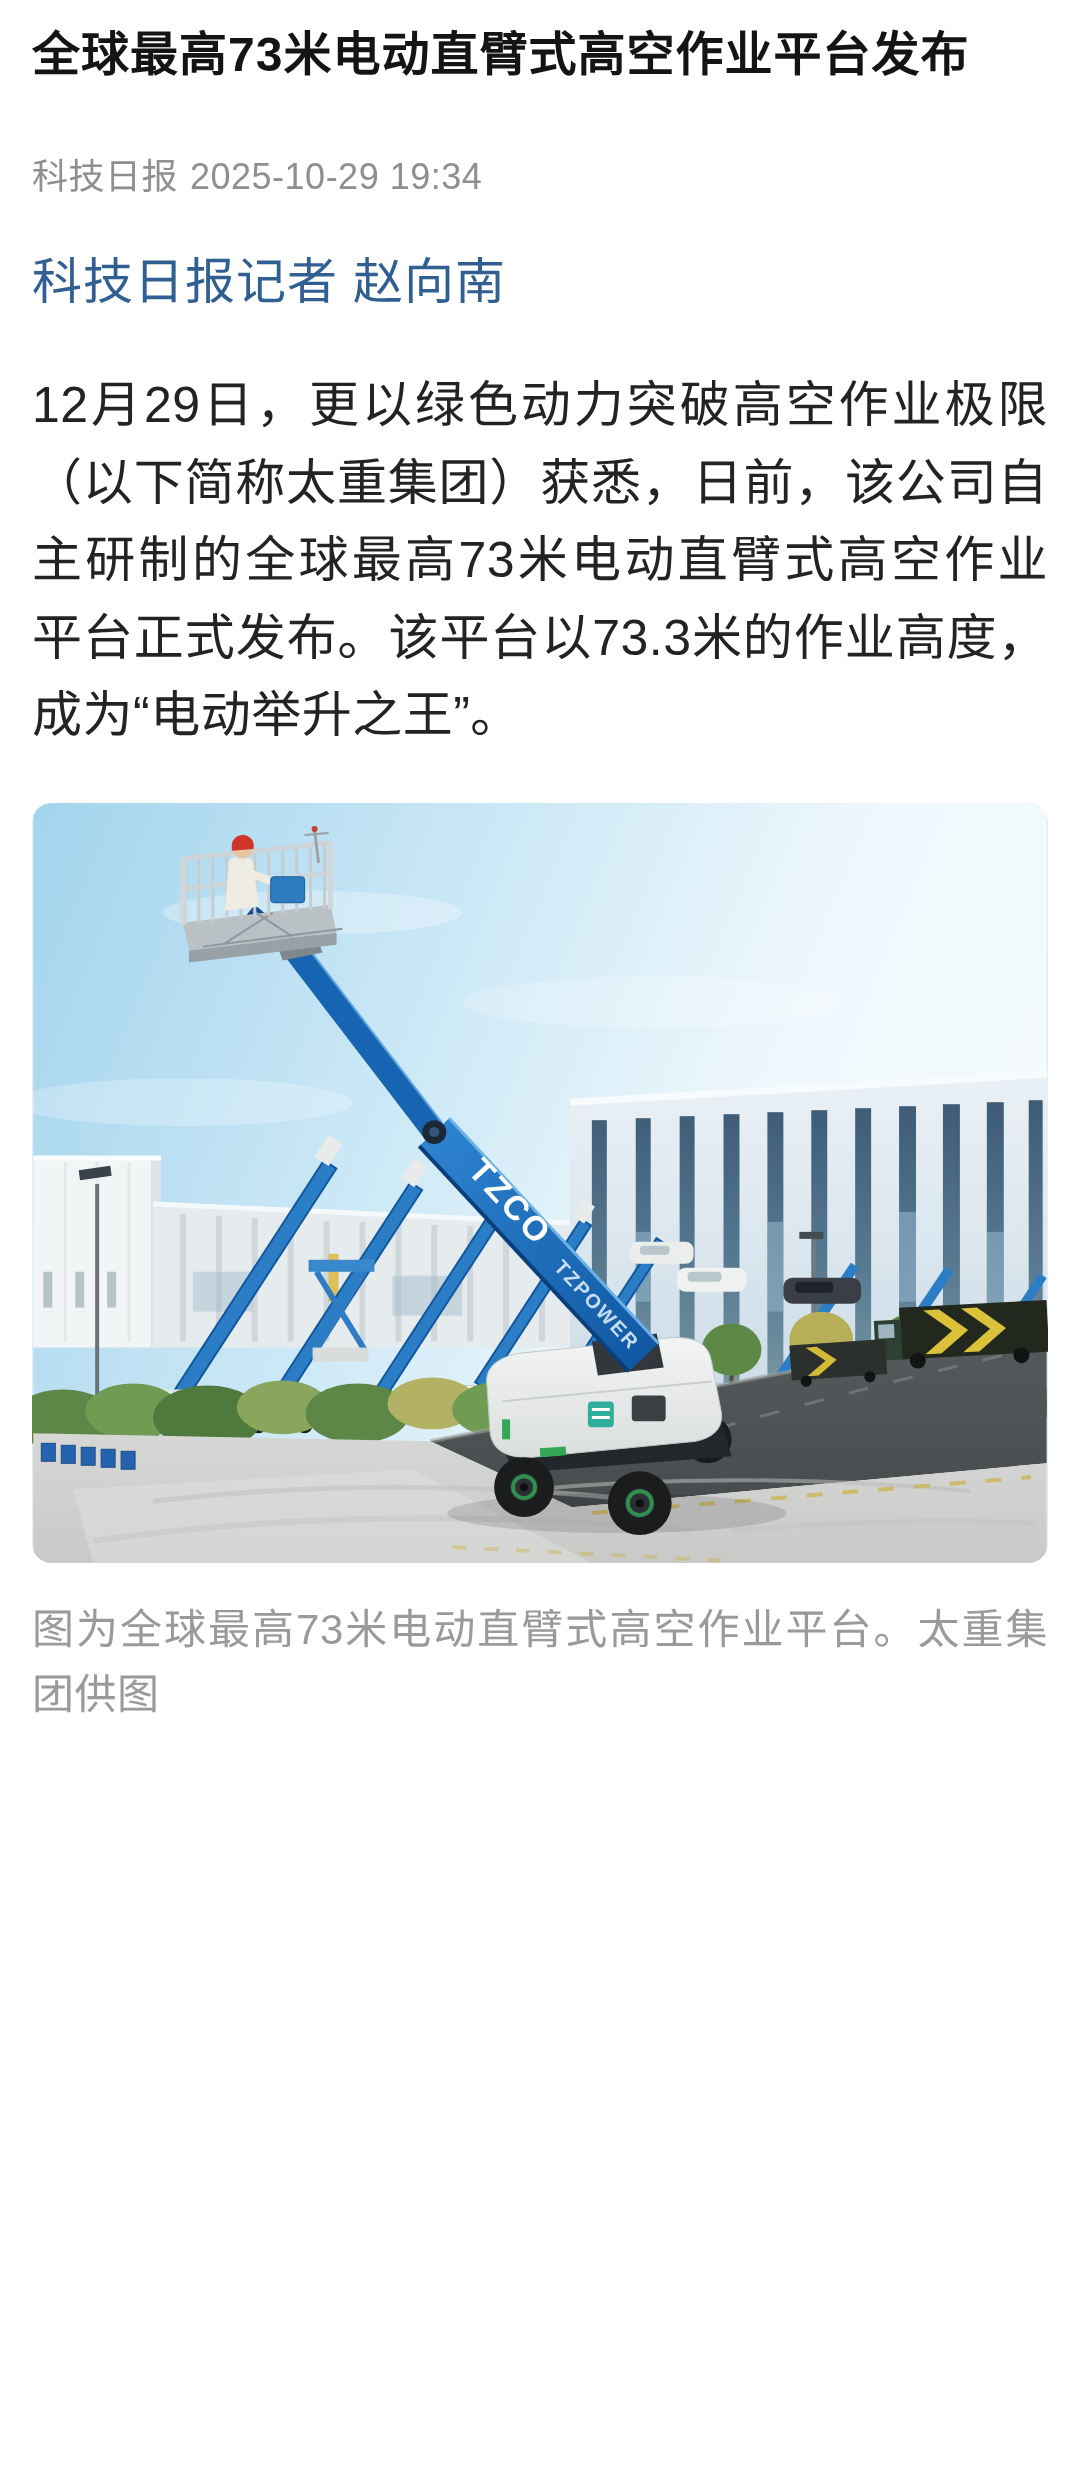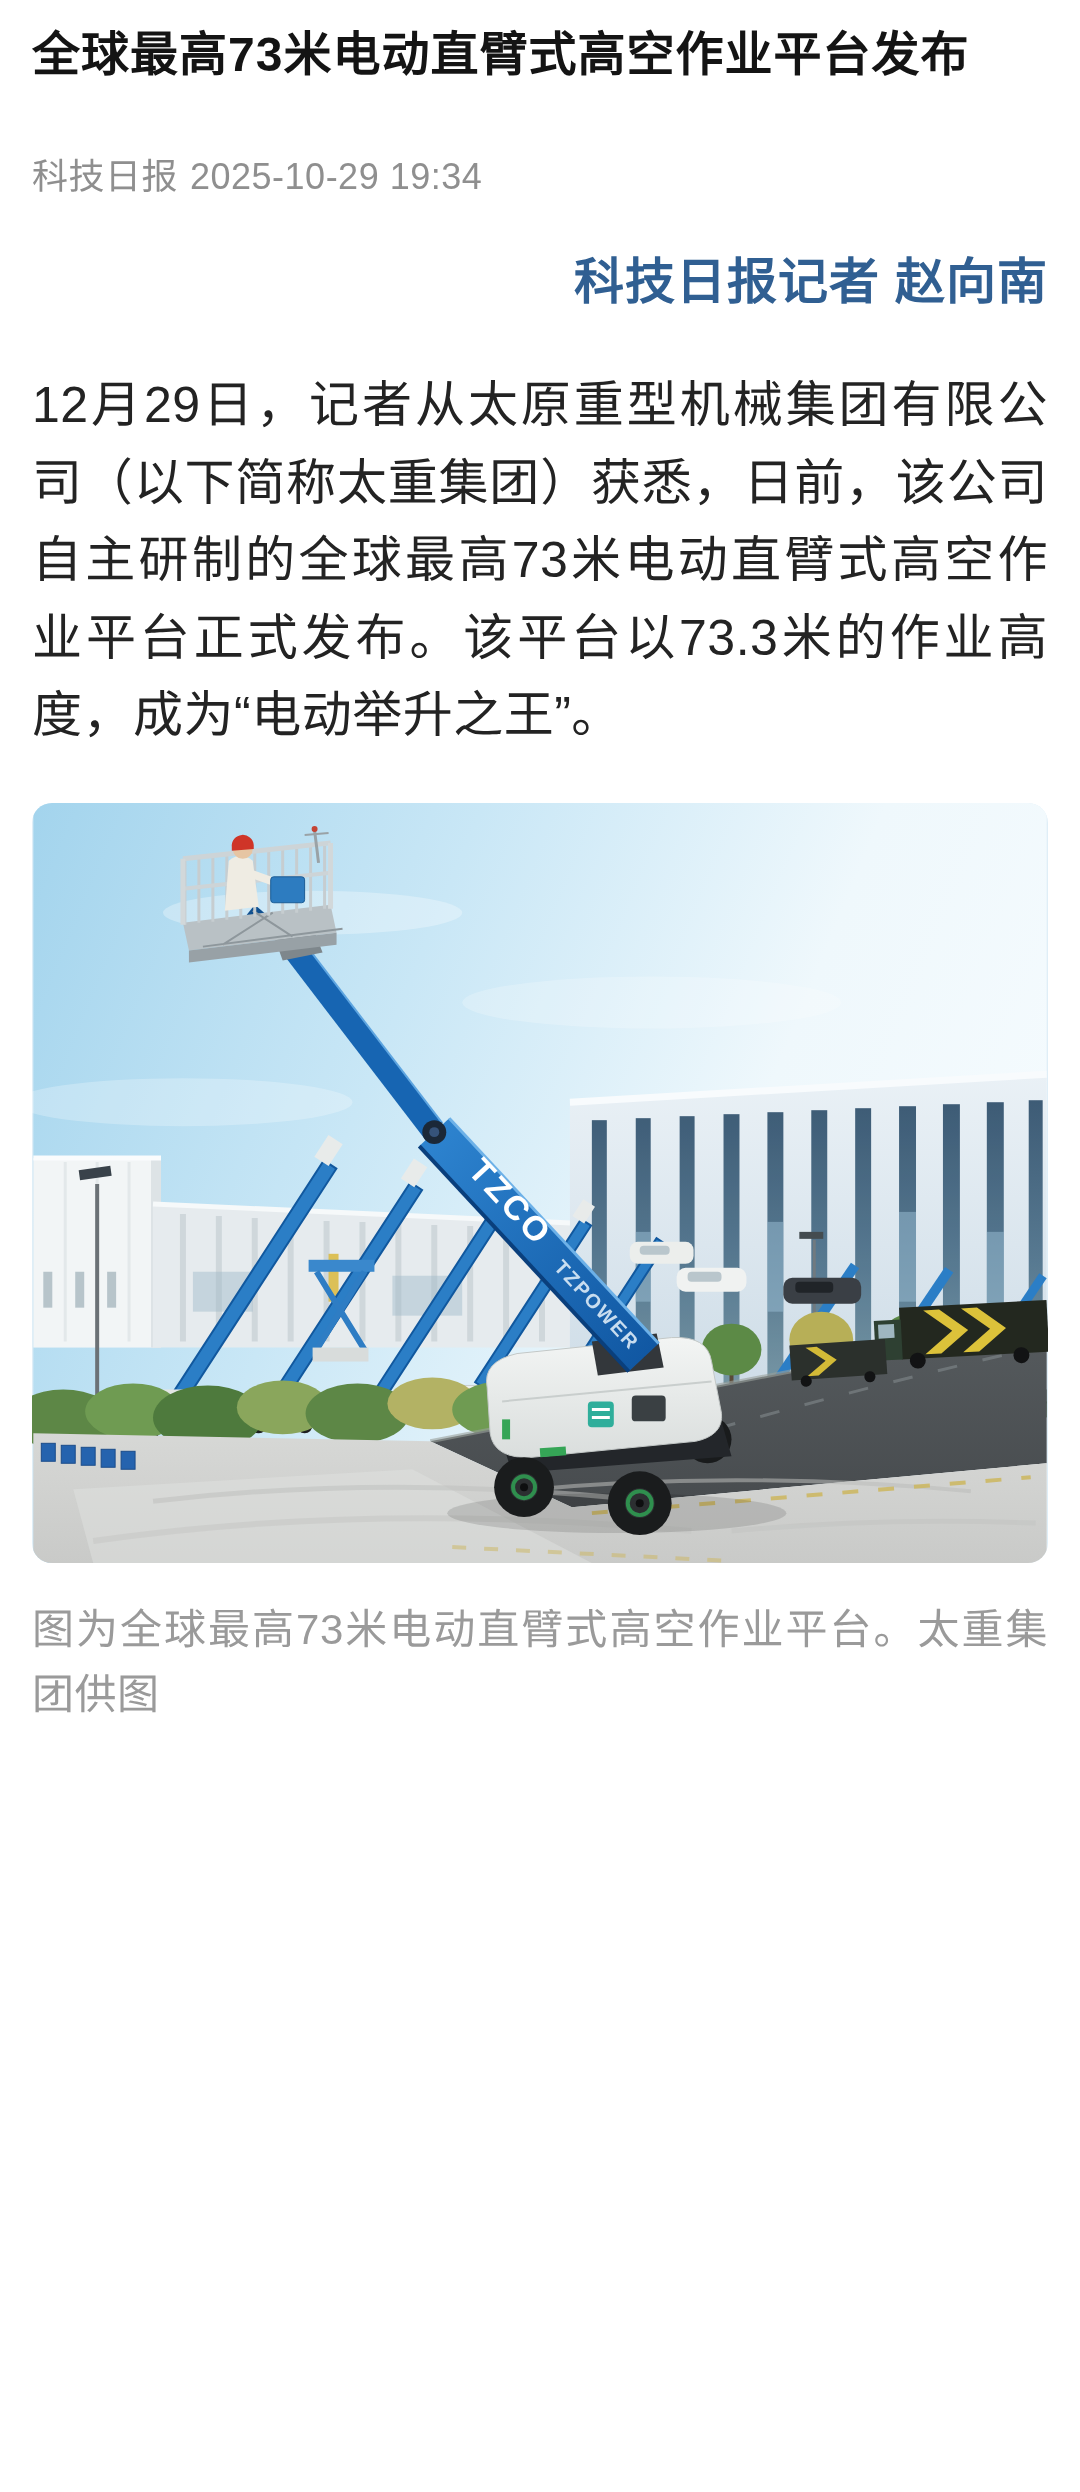--- a/index.html
+++ b/index.html
@@ -24,24 +24,23 @@
     font-size: 36px;
     color: #8f8f8f;
     letter-spacing: 0.5px;
     display: flex;
     gap: 12px;
     align-items: baseline;
   }
   .byline {
     margin-top: 42px;
     font-size: 50px;
-    font-weight: 700;
+    font-weight: 400;
     color: #305f92;
     letter-spacing: 1px;
-    text-align: right;
   }
   .para {
     margin: 54px 0 0 0;
     font-size: 50px;
     line-height: 1.55;
     color: #232323;
     text-align: justify;
     letter-spacing: 0.5px;
   }
   figure { margin: 48px 0 0 0; }
@@ -69,21 +68,21 @@
 
   <h1 class="title">全球最高73米电动直臂式高空作业平台发布</h1>
 
   <div class="meta">
     <span>科技日报</span>
     <span>2025-10-29 19:34</span>
   </div>
 
   <div class="byline">科技日报记者 赵向南</div>
 
-  <p class="para">12月29日，记者从太原重型机械集团有限公司（以下简称太重集团）获悉，日前，该公司自主研制的全球最高73米电动直臂式高空作业平台正式发布。该平台以73.3米的作业高度，成为“电动举升之王”。</p>
+  <p class="para">12月29日，更以绿色动力突破高空作业极限（以下简称太重集团）获悉，日前，该公司自主研制的全球最高73米电动直臂式高空作业平台正式发布。该平台以73.3米的作业高度，成为“电动举升之王”。</p>
 
   <figure>
     <div class="photo-wrap">
       <svg viewBox="0 0 1016 762" xmlns="http://www.w3.org/2000/svg">
         <defs>
           <linearGradient id="sky" x1="0" y1="0" x2="1016" y2="420" gradientUnits="userSpaceOnUse">
             <stop offset="0" stop-color="#a3d4ed"></stop>
             <stop offset="0.38" stop-color="#c9e7f6"></stop>
             <stop offset="0.72" stop-color="#eff8fc"></stop>
             <stop offset="1" stop-color="#f5fbfe"></stop>

